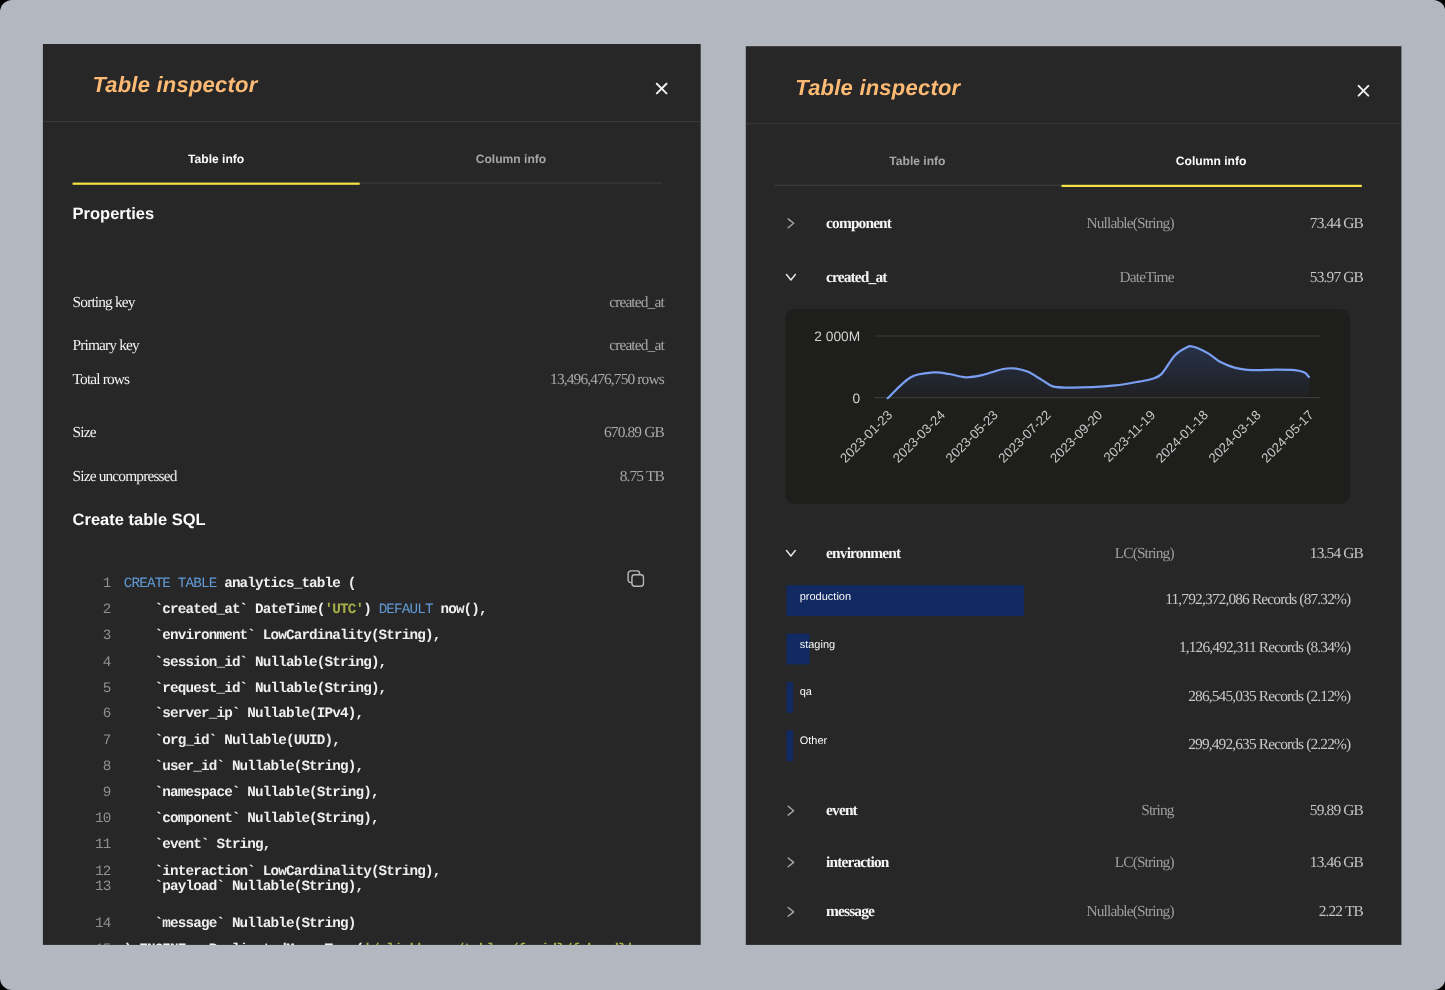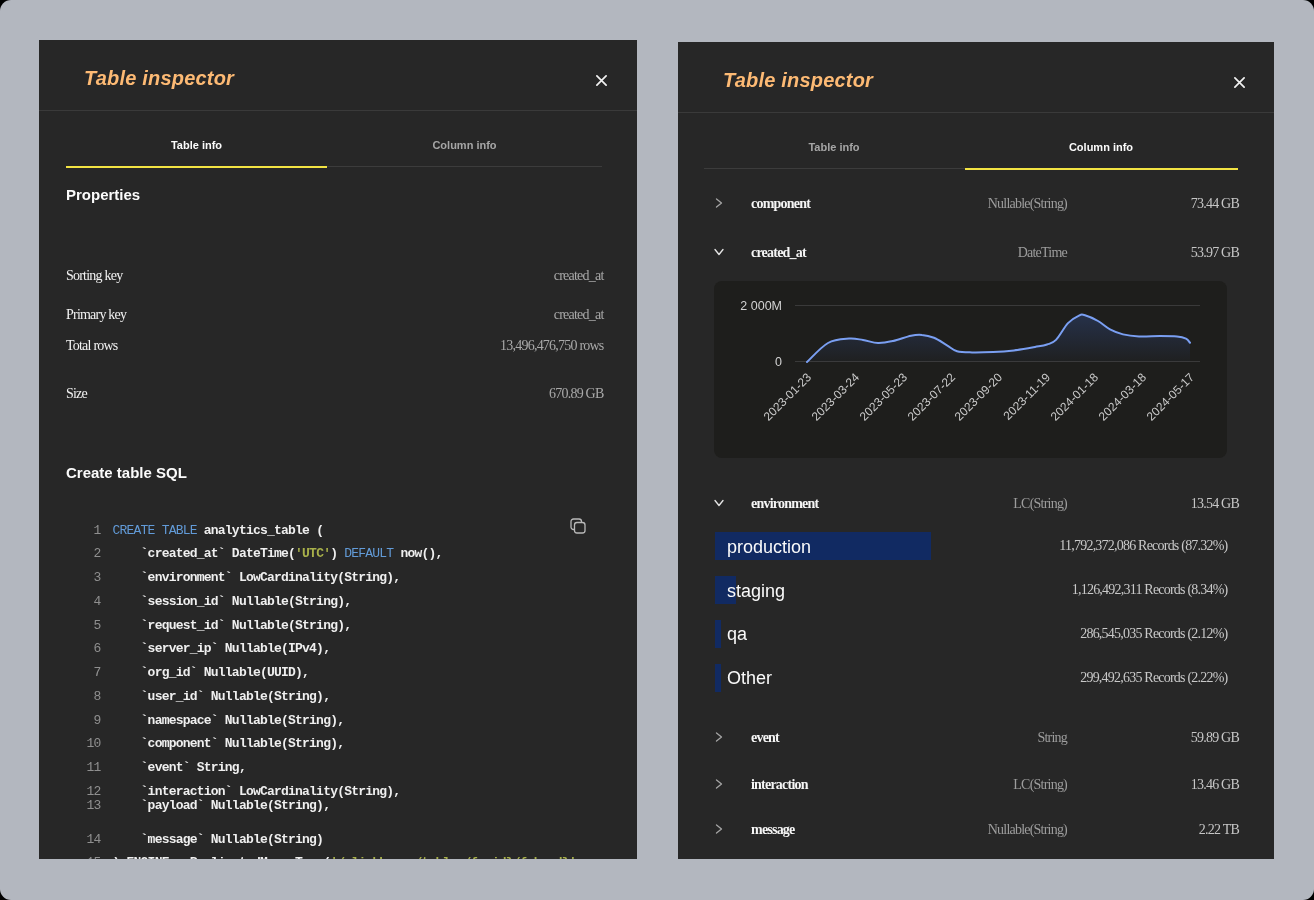--- a/index.html
+++ b/index.html
@@ -36,21 +36,21 @@
   .kw { color:#629bd8; font-weight:400; }
   .str { color:#a8b04a; font-weight:700; }
   .w { color:#efefef; }
   
   .crow { position:absolute; left:0; width:100%; height:16px; }
   .crow .chev { position:absolute; left:37px; top:1px; }
   .crow .nm { position:absolute; left:73px; font-weight:700; color:#f5f5f5; }
   .crow .ty { position:absolute; right:207px; color:#9d9d9d; }
   .crow .sz { position:absolute; right:35px; color:#c6c6c6; }
   .bar { position:absolute; left:37px; height:28px; background:#112a62; }
-  .blabel { position:absolute; left:49px; font-size:18px; color:#fafafa; }
+  .blabel { position:absolute; left:49px; font-size:10px; color:#fafafa; }
   .brec { position:absolute; right:46.5px; color:#c9c9c9; }
   .chartbox { position:absolute; left:36px; top:239px; width:513px; height:177px;
               background:#1e1e1c; border-radius:8px; }
 </style>
 </head>
 <body>
 <div class="frame">
 
   <div class="panel" id="pL">
     <div class="title">Table inspector</div>
@@ -72,20 +72,24 @@
         <span class="k">Primary key</span>
         <span class="v">created_at</span>
       </div>
     <div class="prow mono" style="top:298px">
         <span class="k">Total rows</span>
         <span class="v">13,496,476,750 rows</span>
       </div>
     <div class="prow mono" style="top:346px">
         <span class="k">Size</span>
         <span class="v">670.89 GB</span>
+      </div>
+    <div class="prow mono" style="top:385.5px">
+        <span class="k">Size uncompressed</span>
+        <span class="v">8.75 TB</span>
       </div>
     <div class="sech" style="top:424px">Create table SQL</div>
     <div class="code" id="codeblock">
       <div class="cline" style="top:0.0px">
           <span class="lno">1</span>
           <span class="ctx"><span class="kw">CREATE TABLE</span><span class="w"> analytics_table (</span></span>
         </div>
       <div class="cline" style="top:23.8px">
           <span class="lno">2</span>
           <span class="ctx"><span class="w">    `created_at` DateTime(</span><span class="str">'UTC'</span><span class="w">) </span><span class="kw">DEFAULT</span><span class="w"> now(),</span></span>

